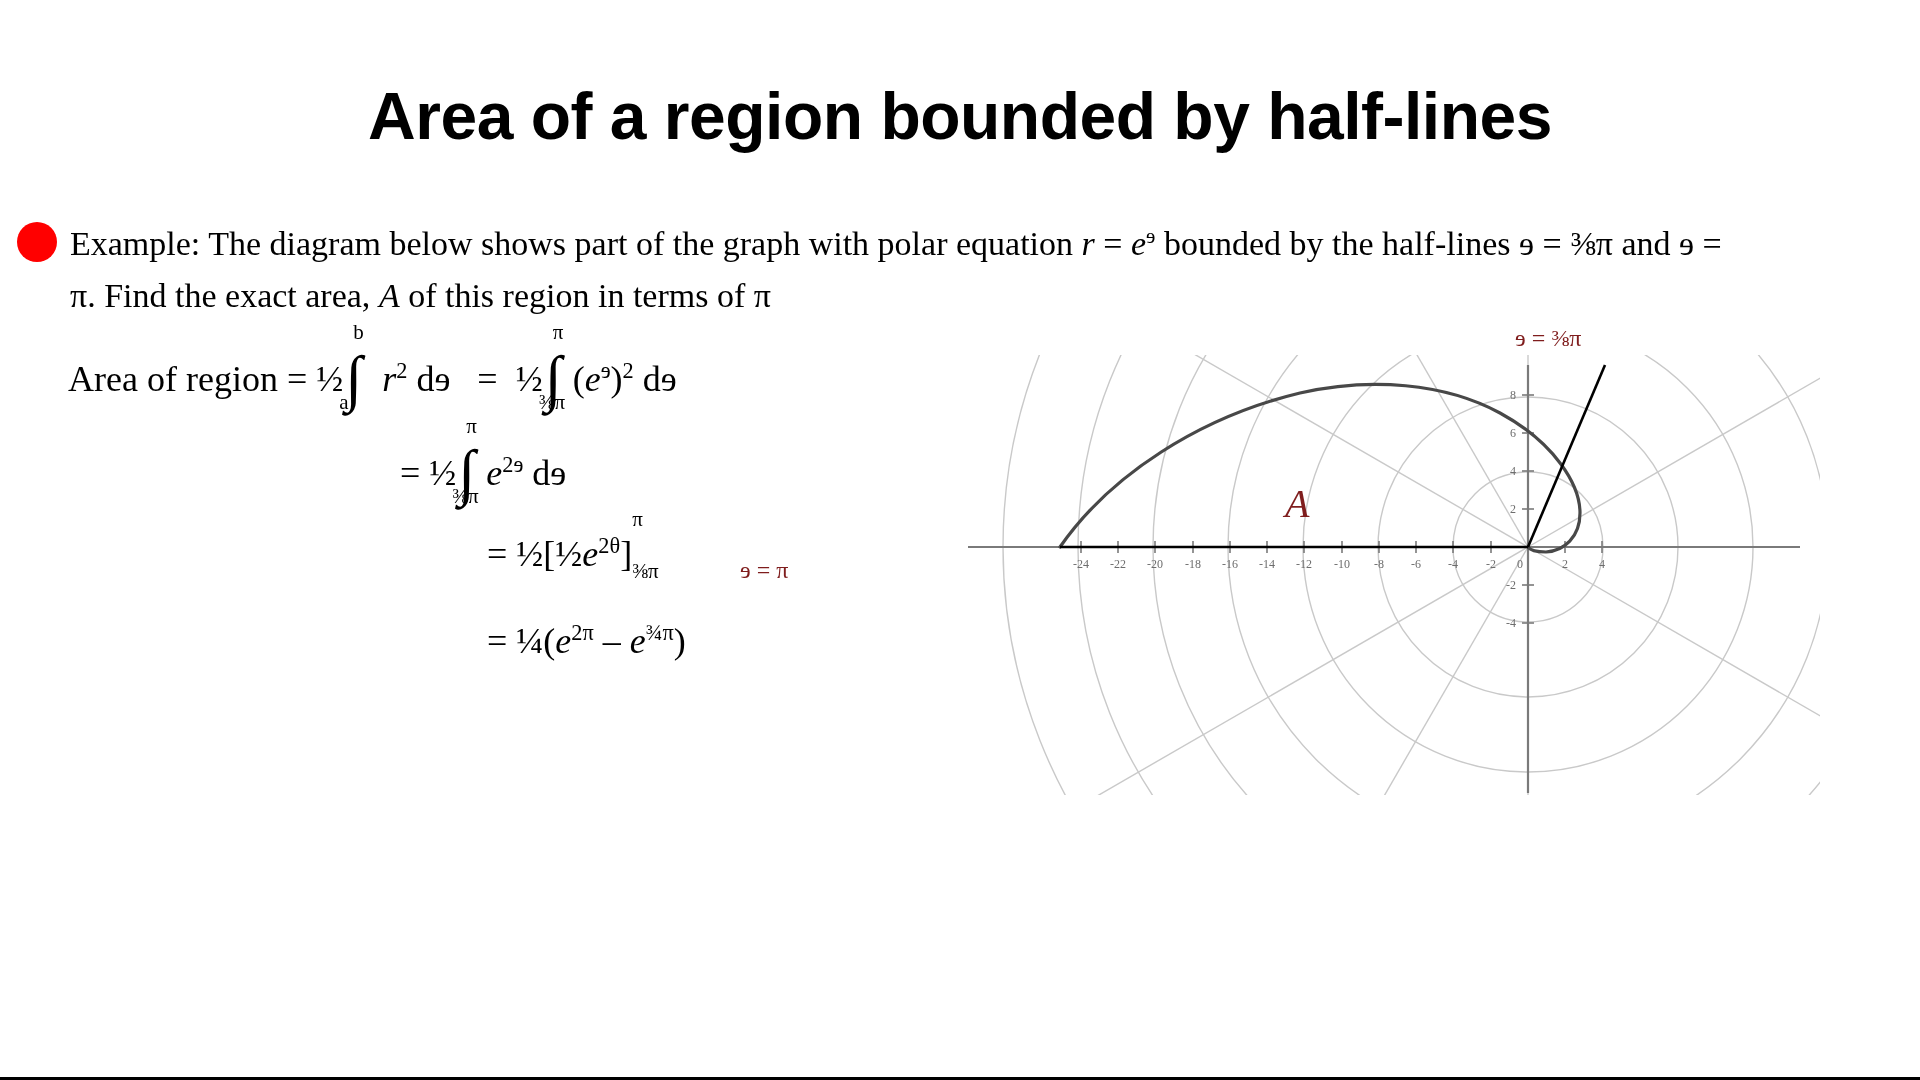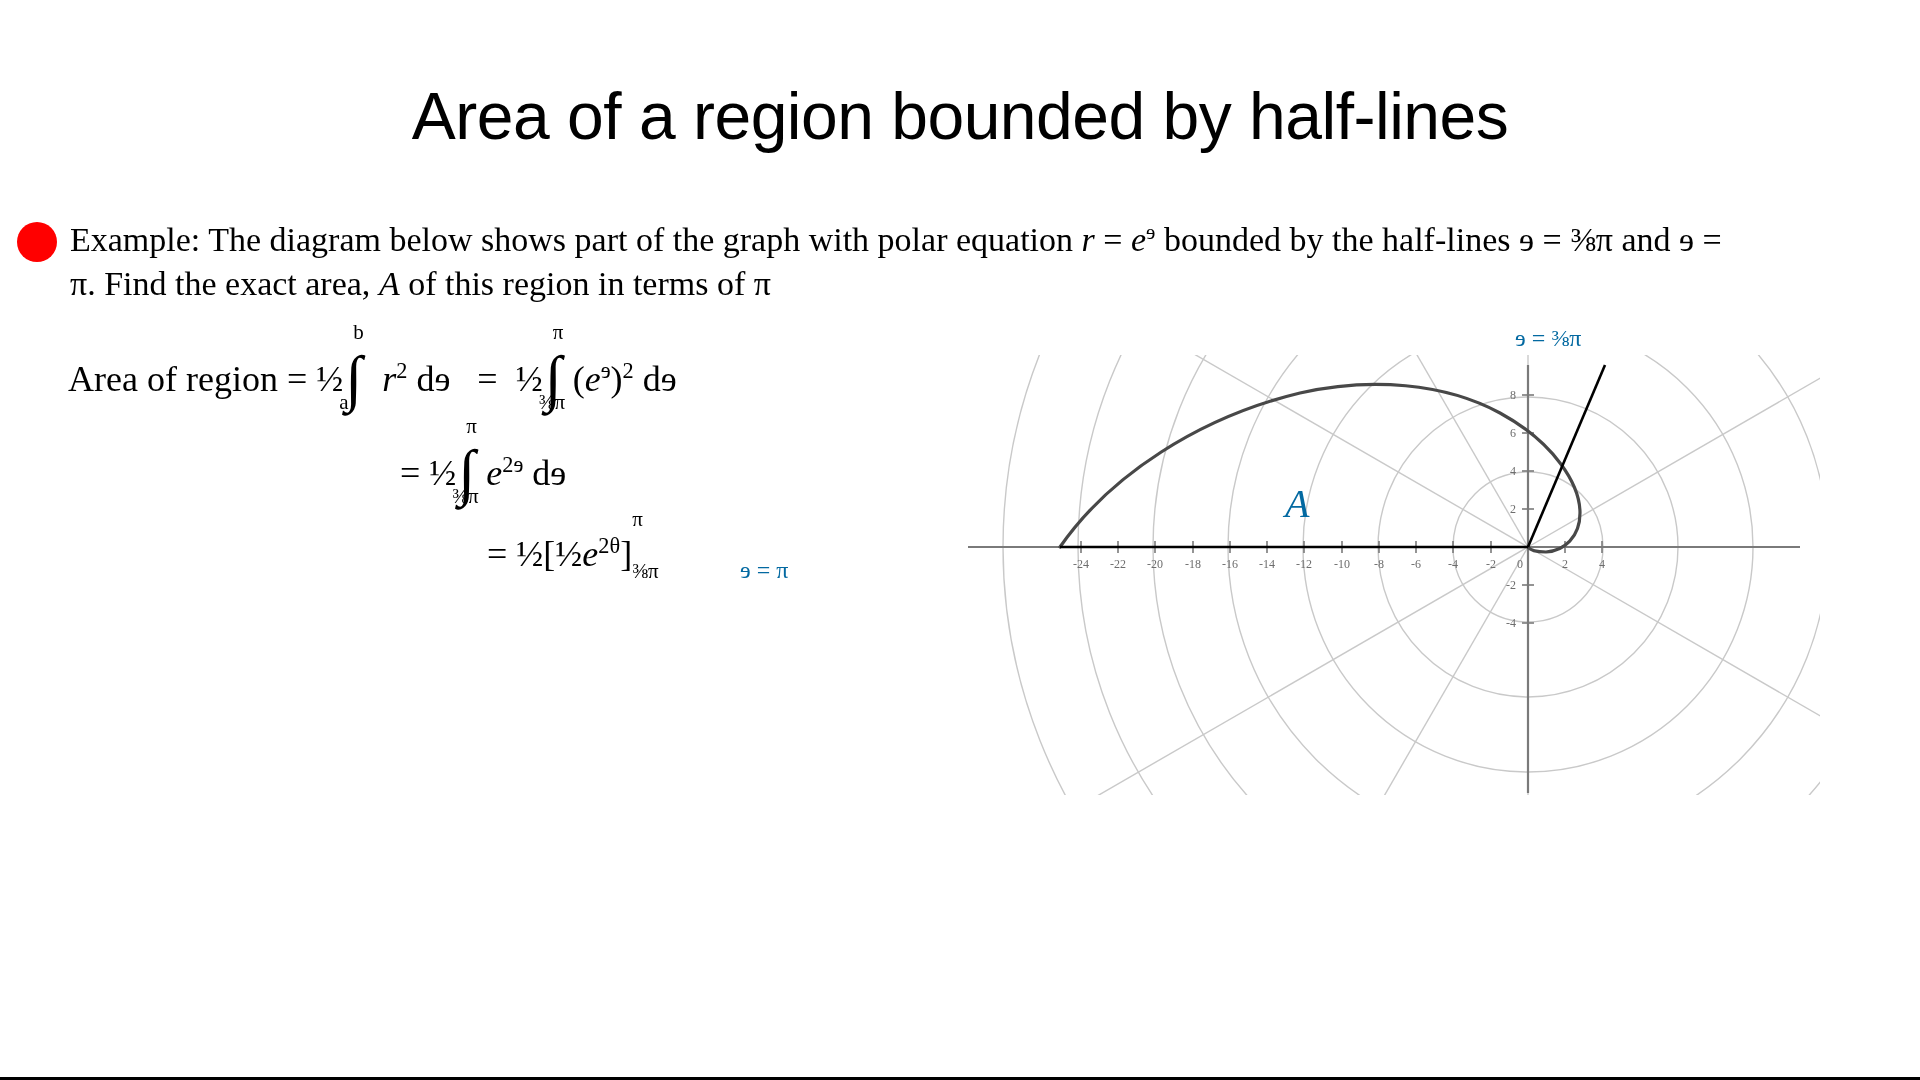--- a/index.html
+++ b/index.html
@@ -10,31 +10,31 @@
     color:#000000;
     overflow:hidden;
     position:relative;
   }
   .slide{position:absolute;left:0;top:0;width:1920px;height:1080px;background:#fff;}
   .bottom-rule{position:absolute;left:0;bottom:0;width:1920px;height:3px;background:#000;}
 
   .title{
     position:absolute;left:0;top:78px;width:1920px;text-align:center;
     font-family:"Liberation Sans", sans-serif;
-    font-size:66px;font-weight:400;letter-spacing:-0.5px;color:#000;
+    font-size:66px;font-weight:700;letter-spacing:-0.5px;color:#000;
     white-space:nowrap;
   }
 
   .bullet-dot{
     position:absolute;left:17px;top:222px;width:40px;height:40px;
     border-radius:50%;background:#FF0000;
   }
   .body-text{
     position:absolute;left:70px;top:210px;width:1680px;
-    font-size:34px;line-height:44px;color:#000;
+    font-size:34px;line-height:52px;color:#000;
   }
   .it{font-style:italic;}
   sup.e{font-size:0.62em;vertical-align:super;font-style:normal;}
   sup.n{font-size:0.62em;vertical-align:super;}
 
   
   .math{position:absolute;color:#000;font-size:36px;white-space:nowrap;}
   .m1{left:68px;top:358px;}
   .m2{left:400px;top:452px;}
   .m3{left:487px;top:533px;}
@@ -53,21 +53,21 @@
   .intg .lo{
     position:absolute;left:-6px;top:30px;font-size:21px;line-height:1;
   }
   .brk{position:relative;display:inline-block;}
   .brk .up{position:absolute;left:100%;top:-26px;font-size:21px;}
   .brk .lo{position:absolute;left:100%;top:26px;font-size:21px;}
 
   
   .graph{position:absolute;left:900px;top:355px;width:920px;height:440px;}
   .graph svg{display:block;}
-  .glabel{position:absolute;font-size:24px;font-family:"Liberation Serif",serif;color:#0369a1;white-space:nowrap;}
+  .glabel{position:absolute;font-size:24px;font-family:"Liberation Serif",serif;color:#7f1d1d;white-space:nowrap;}
   .lbl-theta38{left:615px;top:-30px;}
   .lbl-thetapi{left:-160px;top:202px;}
   .lbl-A{left:385px;top:125px;font-size:40px;font-style:italic;}
 </style>
 </head>
 <body>
 
 <div class="slide">
 
   <div class="title">Area of a region bounded by half-lines</div>
@@ -84,20 +84,23 @@
   </div>
 
   <div class="math m2">
     <span>= ½</span><span class="intg"><span class="up">π</span><span class="sym">∫</span><span class="lo">⅜π</span></span><span class="it">e</span><sup class="e">2ɘ</sup><span> dɘ</span>
   </div>
 
   <div class="math m3">
     <span>= ½[½</span><span class="it">e</span><sup class="e">2θ</sup><span class="brk"><span>]</span><span class="up">π</span><span class="lo">⅜π</span></span>
   </div>
 
+  <div class="math m4">
+    <span>= ¼(</span><span class="it">e</span><sup class="e">2π</sup><span> – </span><span class="it">e</span><sup class="e">¾π</sup><span>)</span>
+  </div>
 
   <div class="graph">
     <svg width="920" height="440" viewBox="0 0 920 440">
       <defs>
         <clipPath id="clipbox">
             <rect x="0" y="0" width="920" height="440"></rect>
           </clipPath>
       </defs>
       <g clip-path="url(#clipbox)">
 

